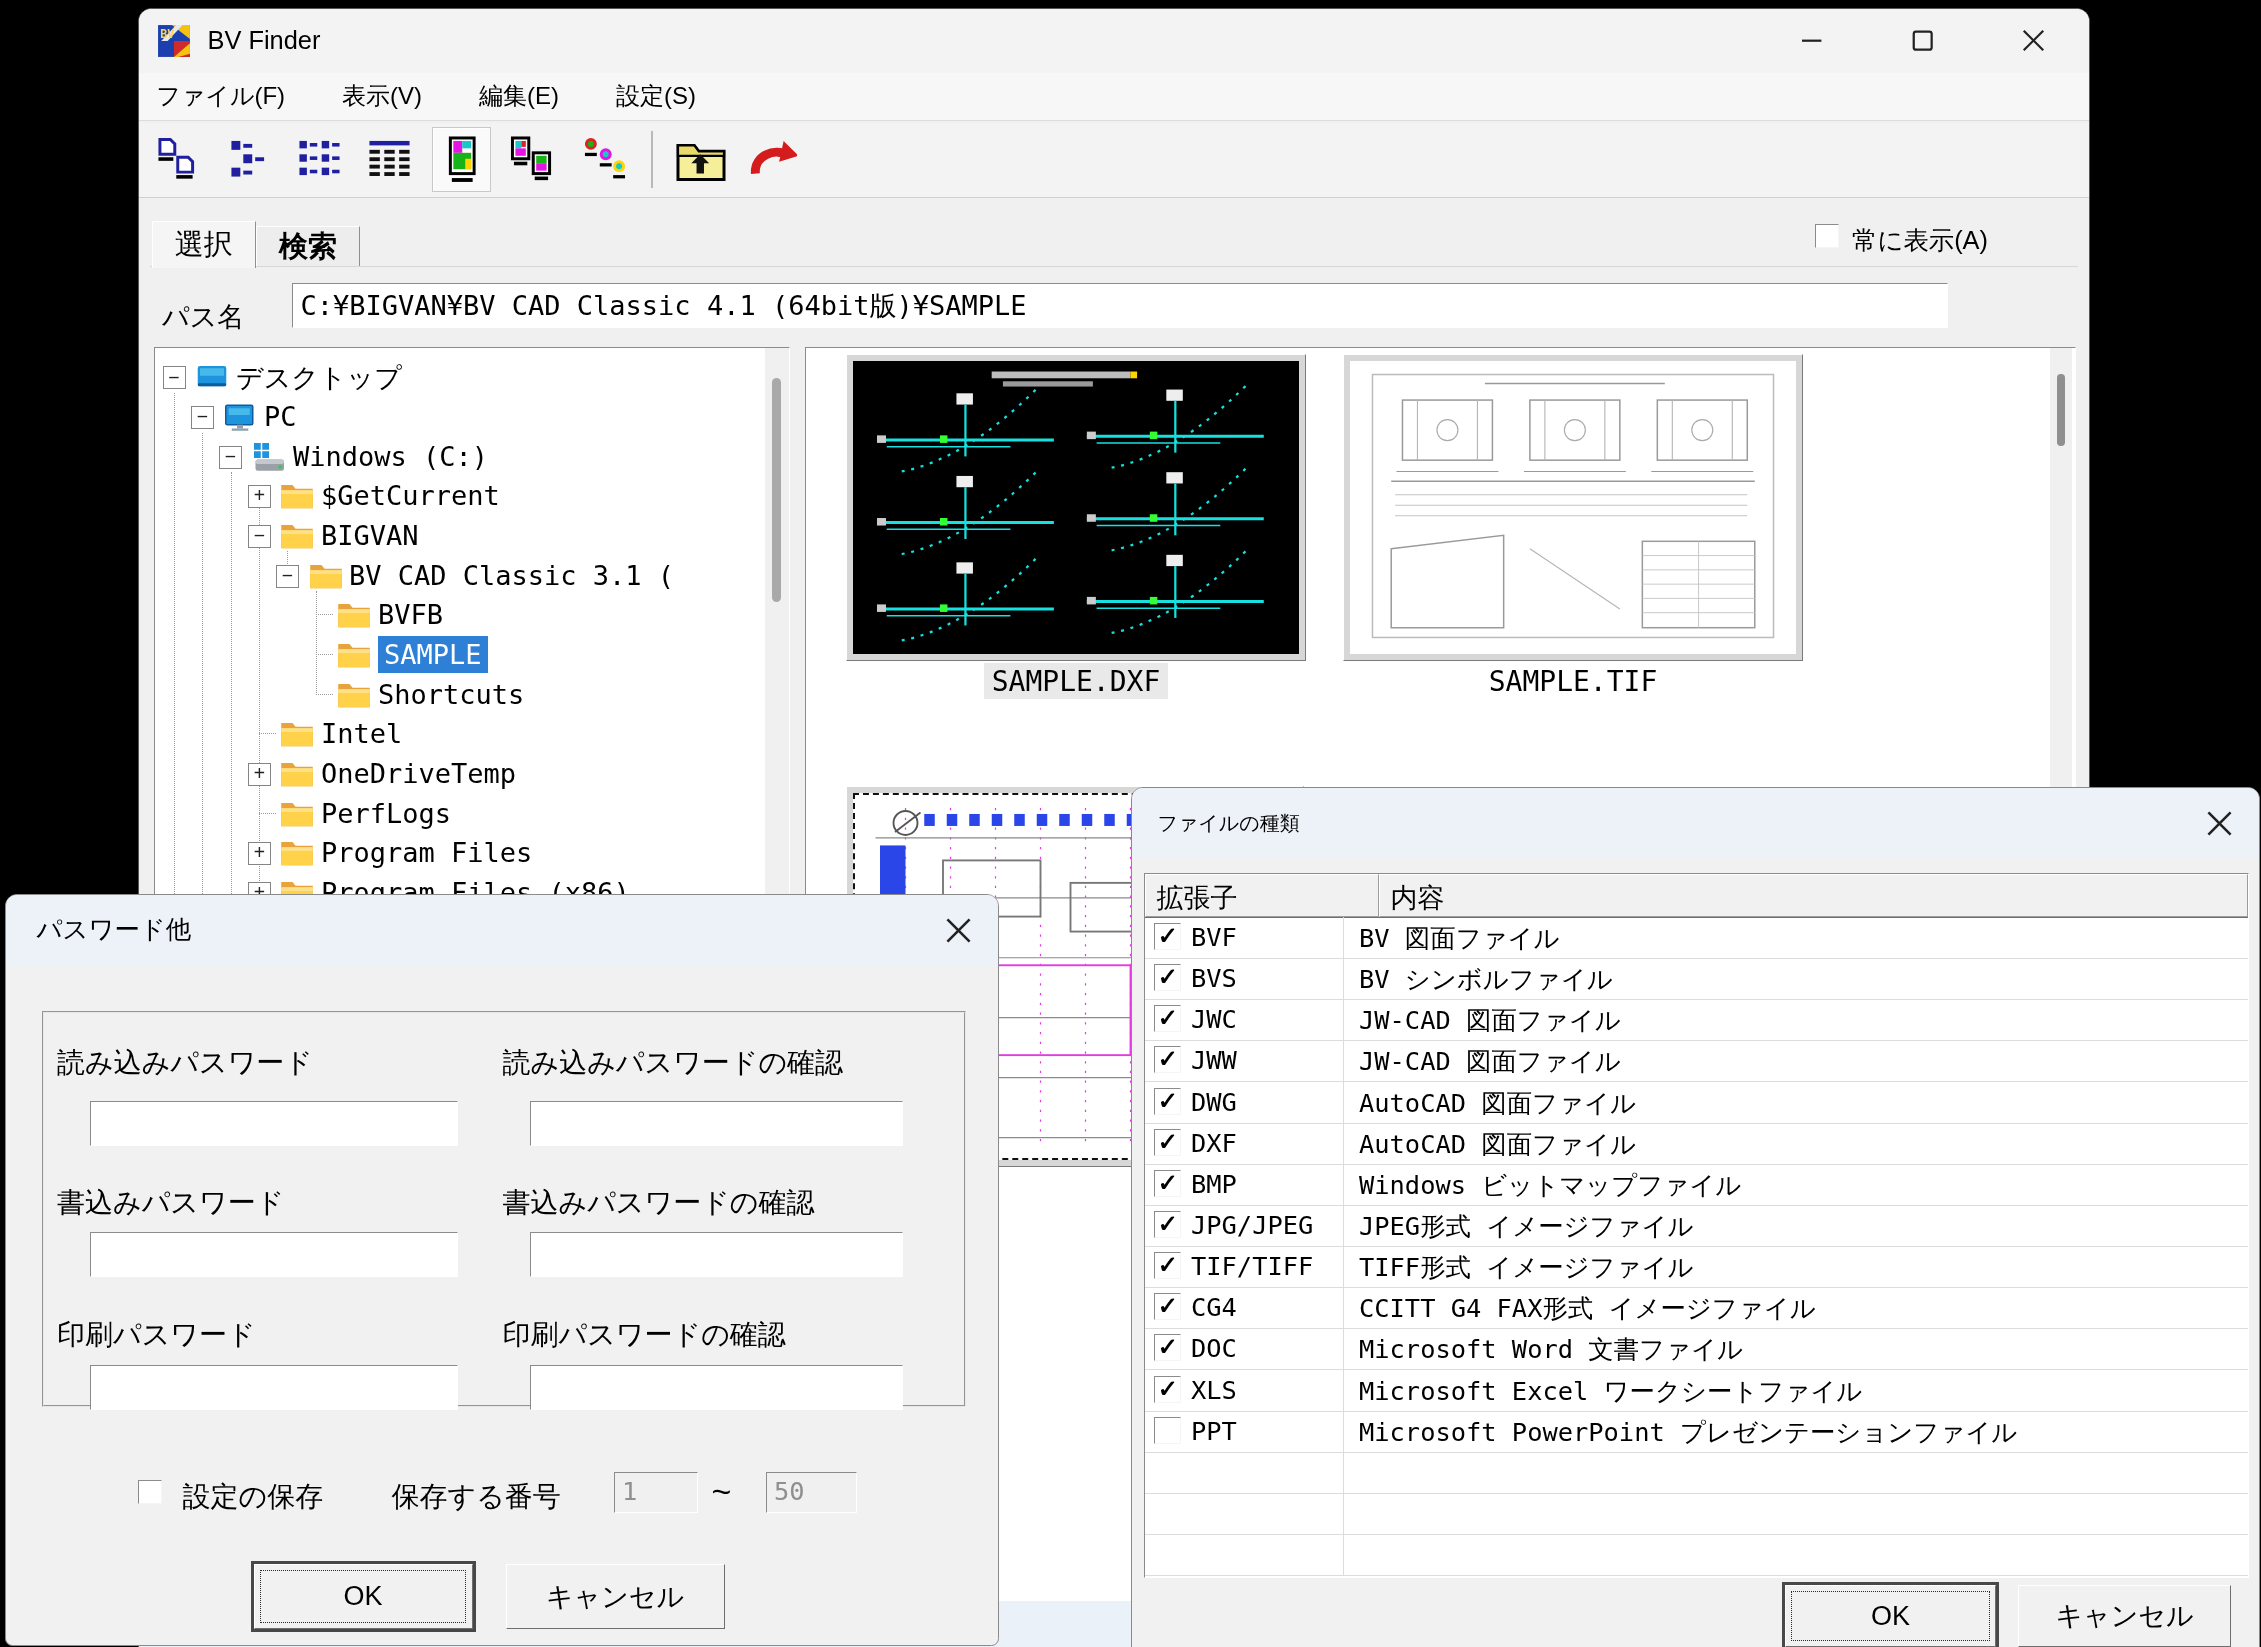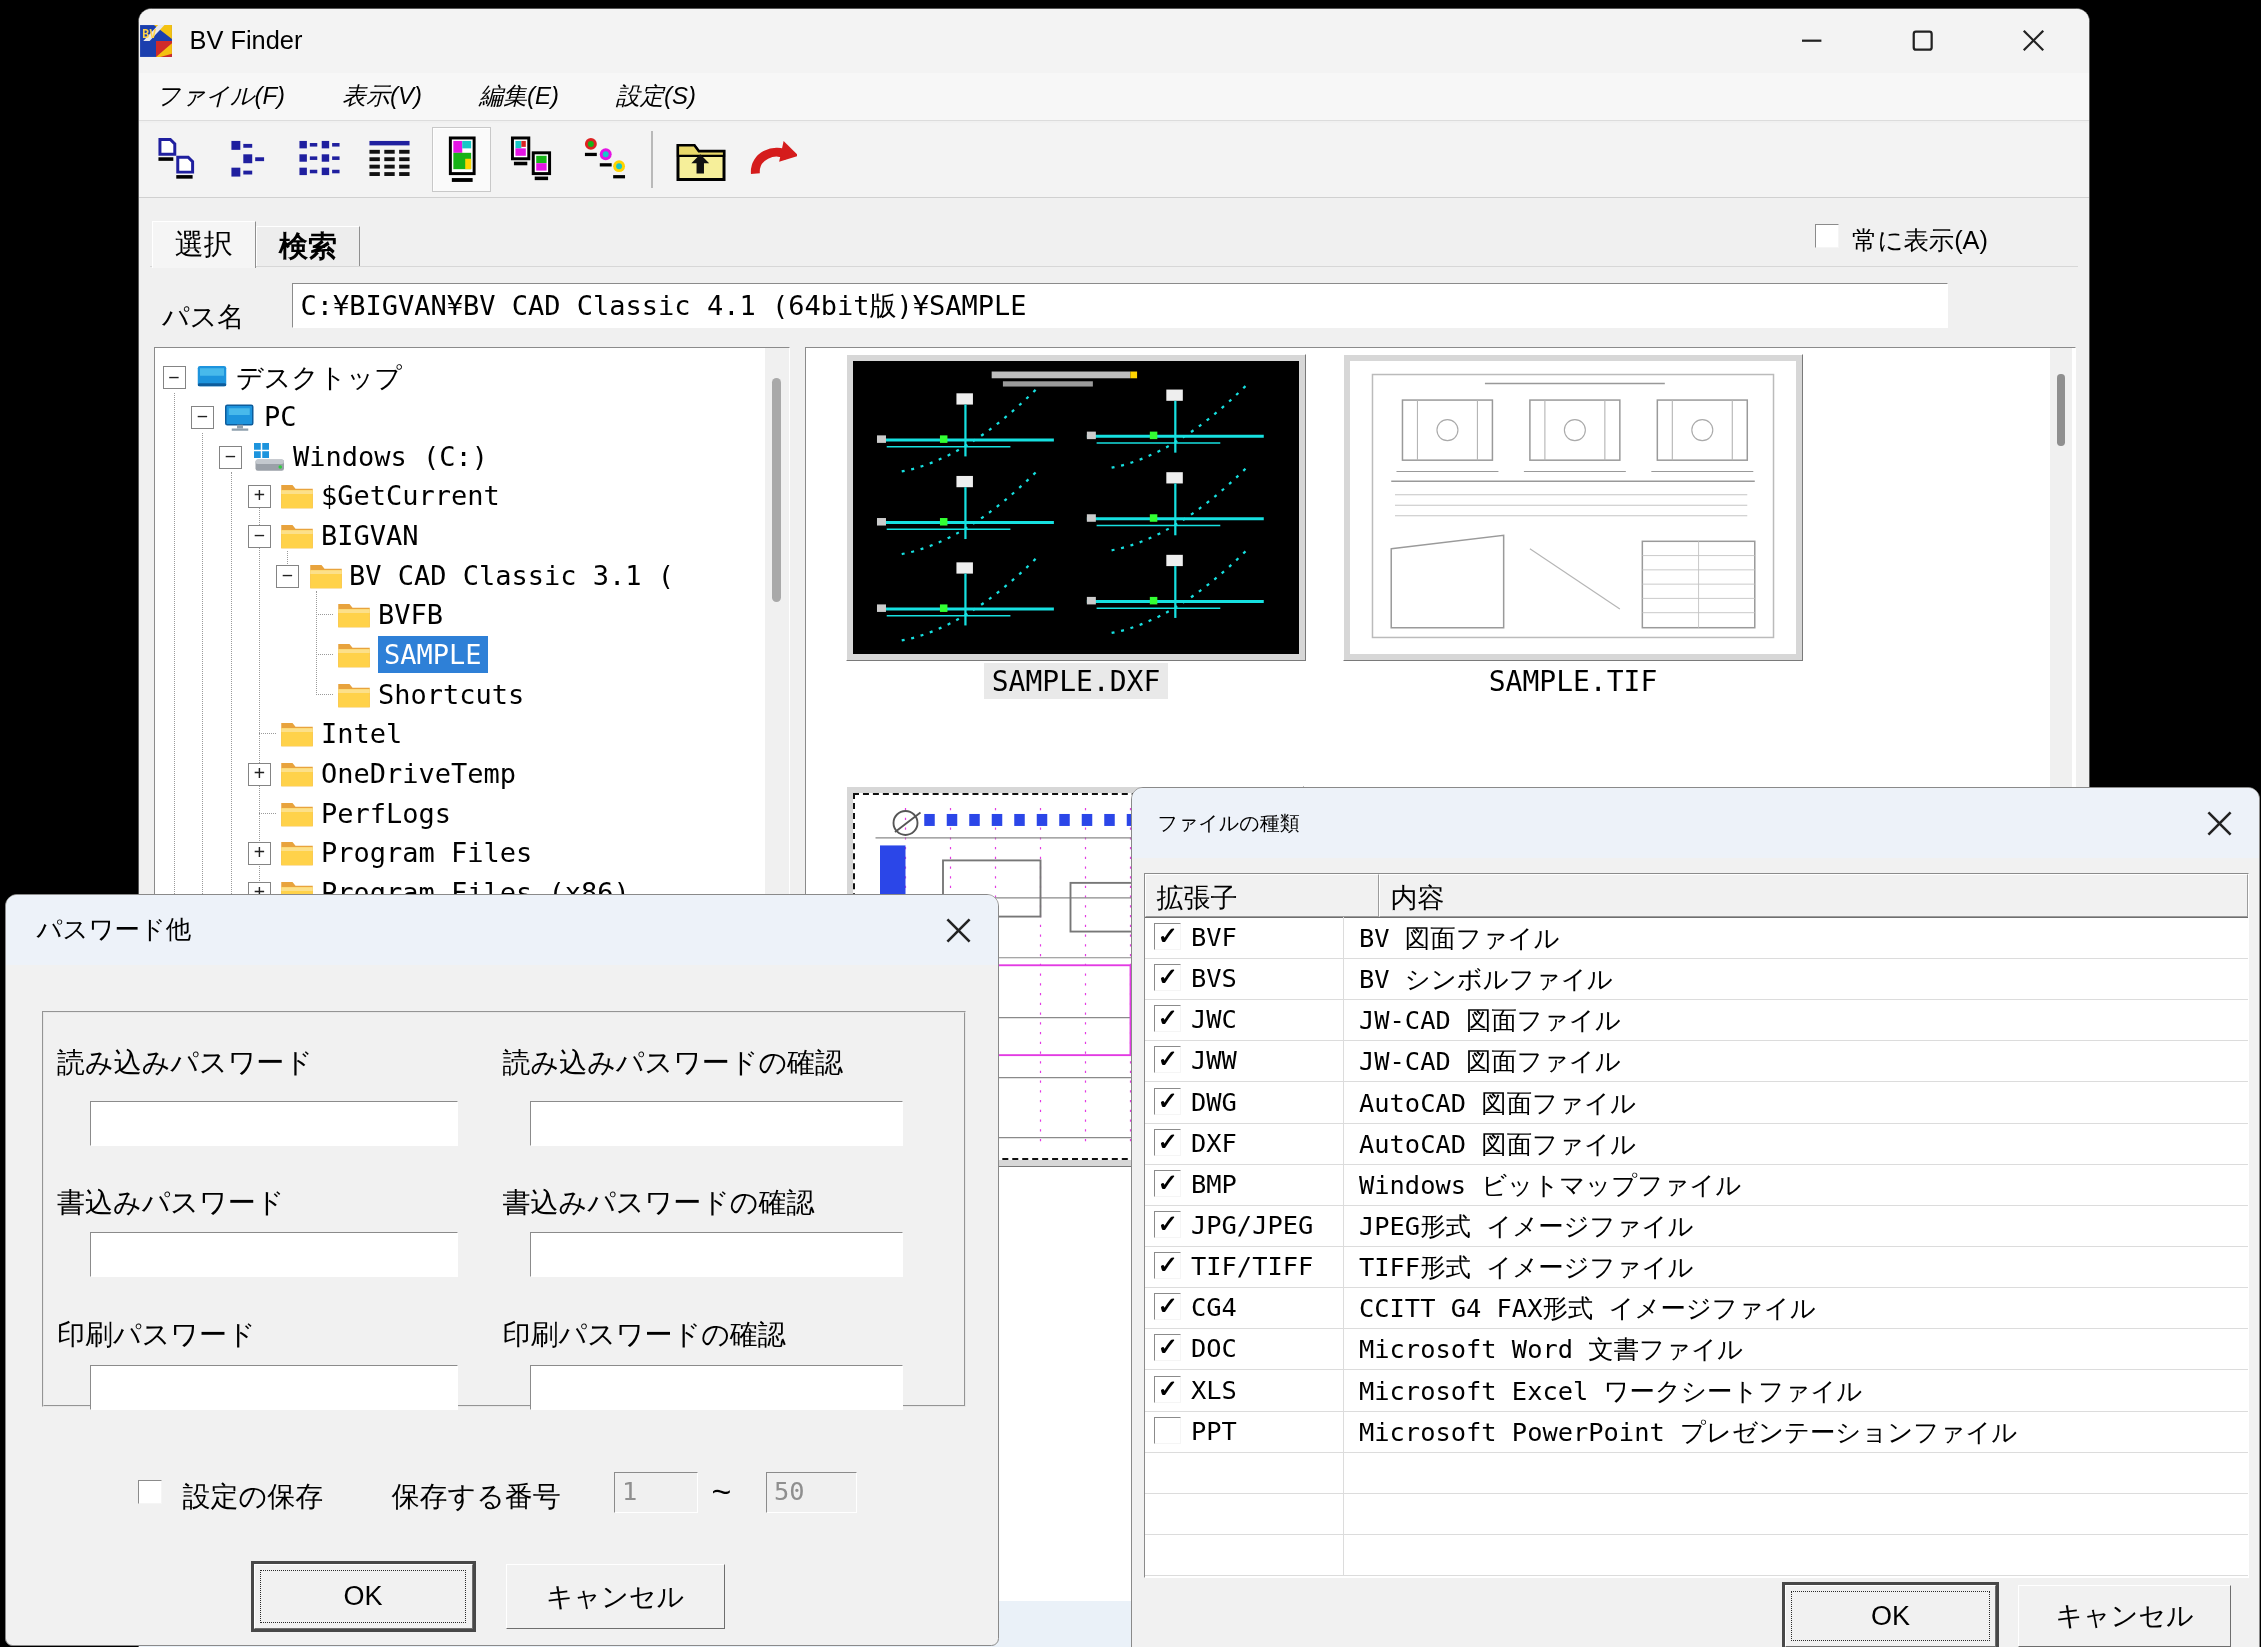--- a/index.html
+++ b/index.html
@@ -24,27 +24,27 @@
        border-top:1.5px solid #8b8b8b;border-left:1.5px solid #8b8b8b;
        border-bottom:1.5px solid #f5f5f5;border-right:1.5px solid #f5f5f5;
        display:flex;align-items:center;justify-content:center;
        font-size:22.4px;font-weight:bold;line-height:22.4px;}
 
   
   #main{left:138px;top:7.5px;width:1950px;height:1640px;border:1.5px solid #565656;
         border-radius:13.5px 13.5px 0 0;}
   #titlebar{position:absolute;left:0;top:0;width:100%;height:64px;background:#f3f3f3;
             border-radius:12px 12px 0 0;display:flex;align-items:center;}
-  #app-icon{width:34px;height:34px;}
+  #app-icon{margin-left:18px;width:34px;height:34px;}
   #app-title{margin-left:16.5px;font-size:25.4px;}
   #win-btns{position:absolute;right:0;top:0;height:64px;display:flex;}
   .win-btn{width:111px;height:64px;display:flex;align-items:center;justify-content:center;}
   #menubar{position:absolute;left:0;top:64px;width:100%;height:48px;background:#f7f7f7;
            border-bottom:1.5px solid #dcdcdc;display:flex;align-items:center;gap:48px;
-           padding-left:12.7px;box-sizing:border-box;font-size:24px;font-style:italic;}
+           padding-left:12.7px;box-sizing:border-box;font-size:24px;}
   .menu-item{padding:3px 4.5px;}
   #toolbar{position:absolute;left:0;top:114px;width:100%;height:75px;background:#f3f3f3;
            border-bottom:1.5px solid #d0d0d0;display:flex;align-items:center;gap:13.5px;
            padding-left:10.5px;box-sizing:border-box;}
   .tool-btn{width:57px;height:63px;display:flex;align-items:center;justify-content:center;}
   .tool-btn.active{background:#fafafa;border:1.5px solid #c8c8c8;box-shadow:inset 0.7px 0.7px 0 #fff;}
   .tool-sep{width:1.5px;height:57px;background:#b9b9b9;margin:0 6px;}
 
   .tab{position:absolute;display:flex;align-items:center;justify-content:center;
        font-size:29px;background:#ededed;

